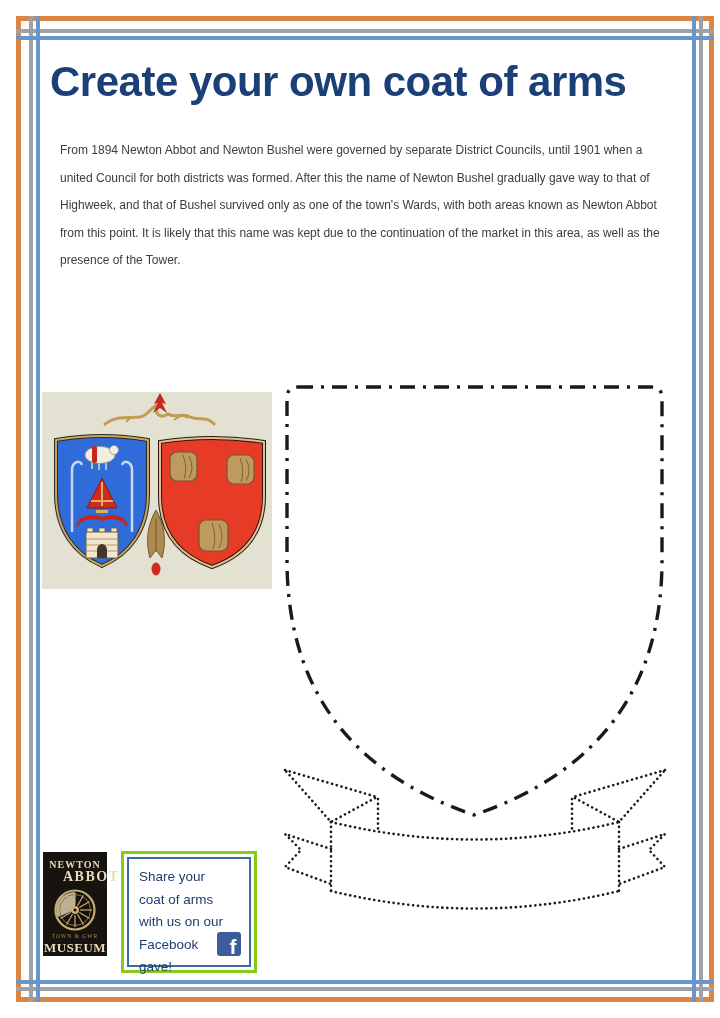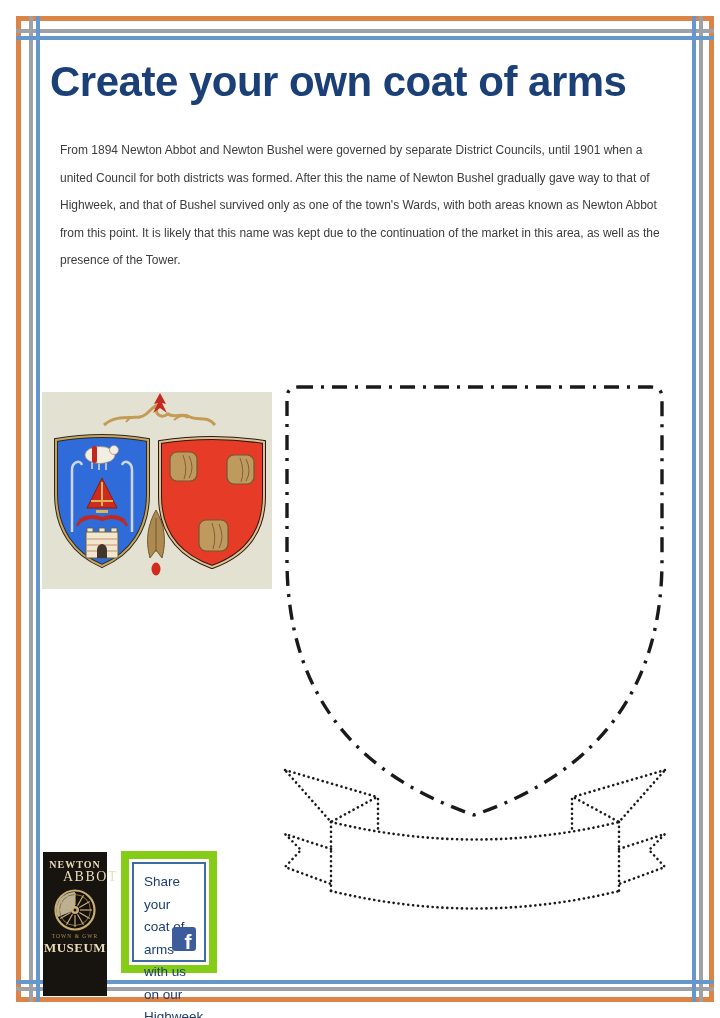--- a/index.html
+++ b/index.html
@@ -28,33 +28,33 @@
     font-size:12px;line-height:27.5px;color:#3C3C3C;
   }
   .sidenote{
     position:absolute;left:60px;top:597px;width:212px;
     font-size:18px;line-height:24.2px;color:#3C3C3C;
   }
   .photo{position:absolute;left:42px;top:392px;width:230px;height:197px;}
   .worksheet{position:absolute;left:270px;top:370px;width:412px;height:565px;}
 
   .museum{
-    position:absolute;left:43px;top:852px;width:64px;height:144px;
+    position:absolute;left:43px;top:852px;width:64px;height:104px;
     background:#17130E;color:#EADCBA;text-align:center;
     font-family:"Liberation Serif",serif;
   }
   .museum .l1{font-size:10px;font-weight:bold;letter-spacing:1px;padding-top:7px;}
-  .museum .l2{font-size:14px;font-weight:normal;letter-spacing:1.5px;margin-top:-1px;margin-left:20px;}
+  .museum .l2{font-size:14px;font-weight:bold;letter-spacing:1.5px;margin-top:-1px;margin-left:20px;}
   .museum .wheel{margin:3px auto 1px auto;display:block;}
   .museum .l3{font-size:5.5px;color:#AD8C50;letter-spacing:1px;}
   .museum .l4{font-size:13px;font-weight:bold;letter-spacing:0.5px;margin-top:1px;}
 
   .fbbox{
-    position:absolute;left:121px;top:851px;width:96px;height:122px;
-    border:8px solid #84cc16;background:#fff;box-sizing:border-box;padding:3px;
+    position:absolute;left:121px;top:851px;width:136px;height:122px;
+    border:3px solid #84cc16;background:#fff;box-sizing:border-box;padding:3px;
   }
   .fbinner{
     border:2px solid #3E6BA5;height:100%;box-sizing:border-box;
     position:relative;padding:7px 6px 0 10px;
   }
   .fbline{font-size:13.5px;line-height:22.5px;color:#1D3E6E;}
   .fbicon{
     position:absolute;right:8px;bottom:9px;width:24px;height:24px;
     background:#3D5C9C;border-radius:3px;overflow:hidden;text-align:center;
   }
@@ -199,21 +199,21 @@
     </svg>
     <div class="l3">TOWN &amp; GWR</div>
     <div class="l4">MUSEUM</div>
   </div>
 
   <div class="fbbox">
     <div class="fbinner">
       <div class="fbline">Share your</div>
       <div class="fbline">coat of arms</div>
       <div class="fbline">with us on our</div>
-      <div class="fbline">Highweek</div>
+      <div class="fbline">Facebook</div>
       <div class="fbline">gave!</div>
       <div class="fbicon">
         <span>f</span>
       </div>
     </div>
   </div>
 
 </div>
 
 </body></html>

